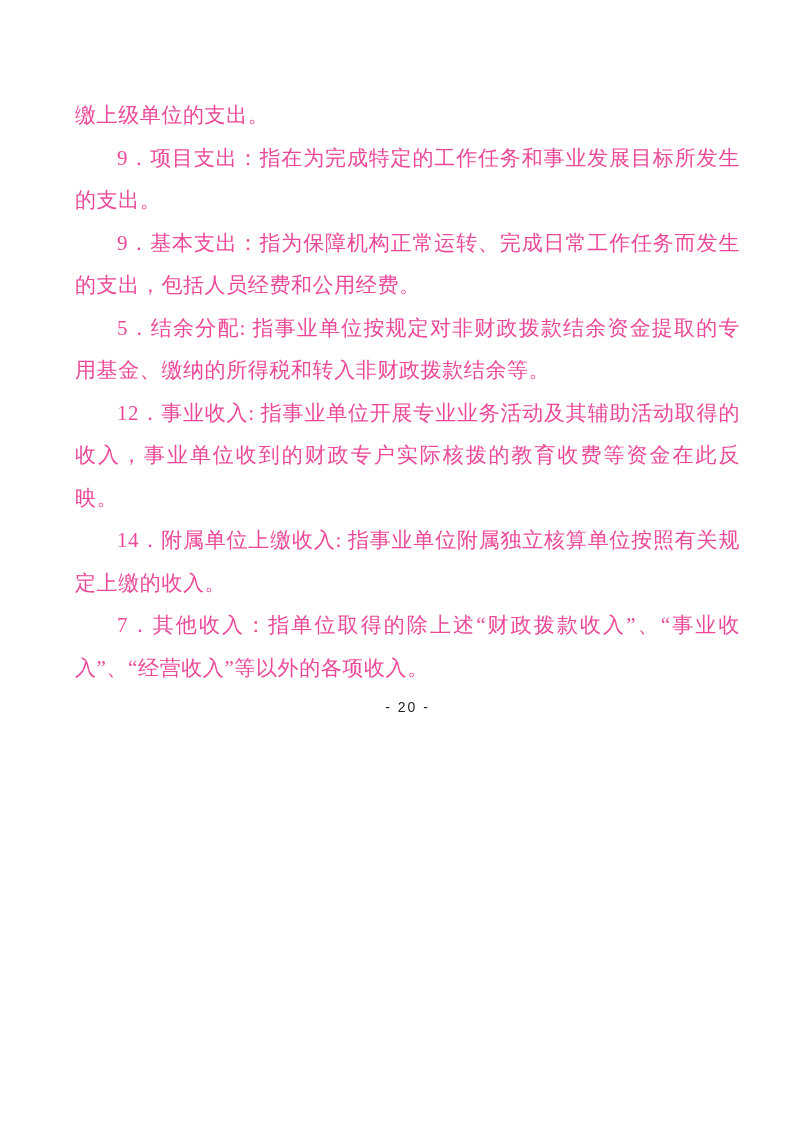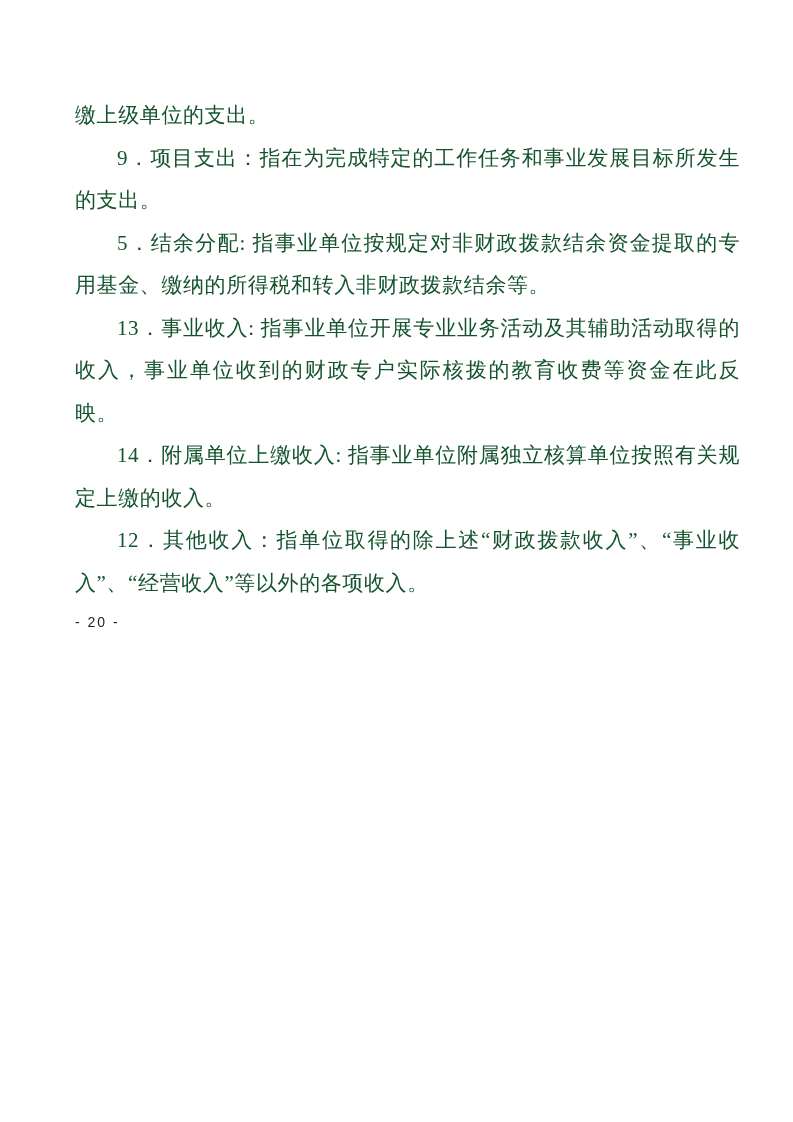--- a/index.html
+++ b/index.html
@@ -19,42 +19,43 @@
     height: 1122px;
     background: #ffffff;
     padding: 94px 53px 0 75px;
     position: relative;
   }
   .para {
     margin: 0;
     font-size: 21px;
     line-height: 42.5px;
     letter-spacing: 0.6px;
-    color: #14532d;
+    color: #ec4899;
     text-align: justify;
     text-justify: inter-character;
     text-indent: 2em;
     font-weight: 400;
   }
   .para.cont {
     text-indent: 0;
   }
   .pageno {
     margin-top: 10px;
-    text-align: left;
+    text-align: center;
     font-size: 14px;
     letter-spacing: 2px;
     color: #1f1f1f;
     font-family: "Liberation Sans", "DejaVu Sans", sans-serif;
   }
 </style>
 </head>
 <body>
 
 <div class="page">
   <p class="para cont">缴上级单位的支出。</p>
   <p class="para">9．项目支出：指在为完成特定的工作任务和事业发展目标所发生的支出。</p>
+  <p class="para">9．基本支出：指为保障机构正常运转、完成日常工作任务而发生的支出，包括人员经费和公用经费。</p>
   <p class="para">5．结余分配: 指事业单位按规定对非财政拨款结余资金提取的专用基金、缴纳的所得税和转入非财政拨款结余等。</p>
-  <p class="para">13．事业收入: 指事业单位开展专业业务活动及其辅助活动取得的收入，事业单位收到的财政专户实际核拨的教育收费等资金在此反映。</p>
+  <p class="para">12．事业收入: 指事业单位开展专业业务活动及其辅助活动取得的收入，事业单位收到的财政专户实际核拨的教育收费等资金在此反映。</p>
   <p class="para">14．附属单位上缴收入: 指事业单位附属独立核算单位按照有关规定上缴的收入。</p>
-  <p class="para">12．其他收入：指单位取得的除上述“财政拨款收入”、“事业收入”、“经营收入”等以外的各项收入。</p>
+  <p class="para">7．其他收入：指单位取得的除上述“财政拨款收入”、“事业收入”、“经营收入”等以外的各项收入。</p>
   <div class="pageno">- 20 -</div>
 </div>
 
 </body></html>

